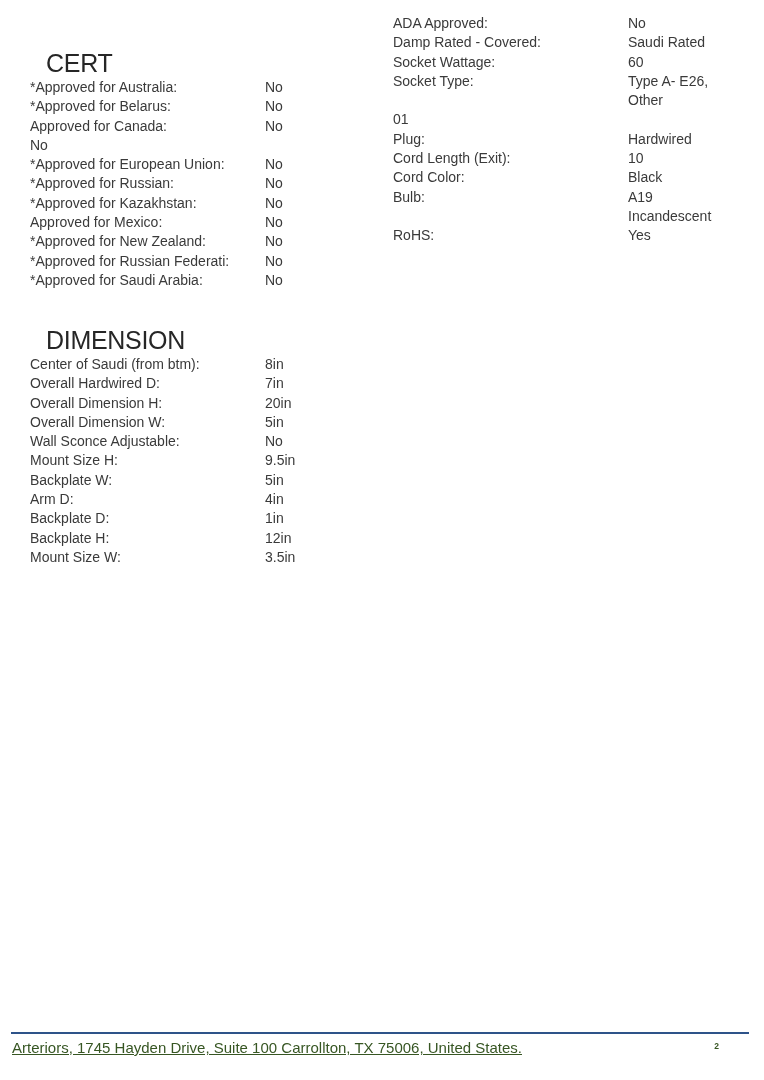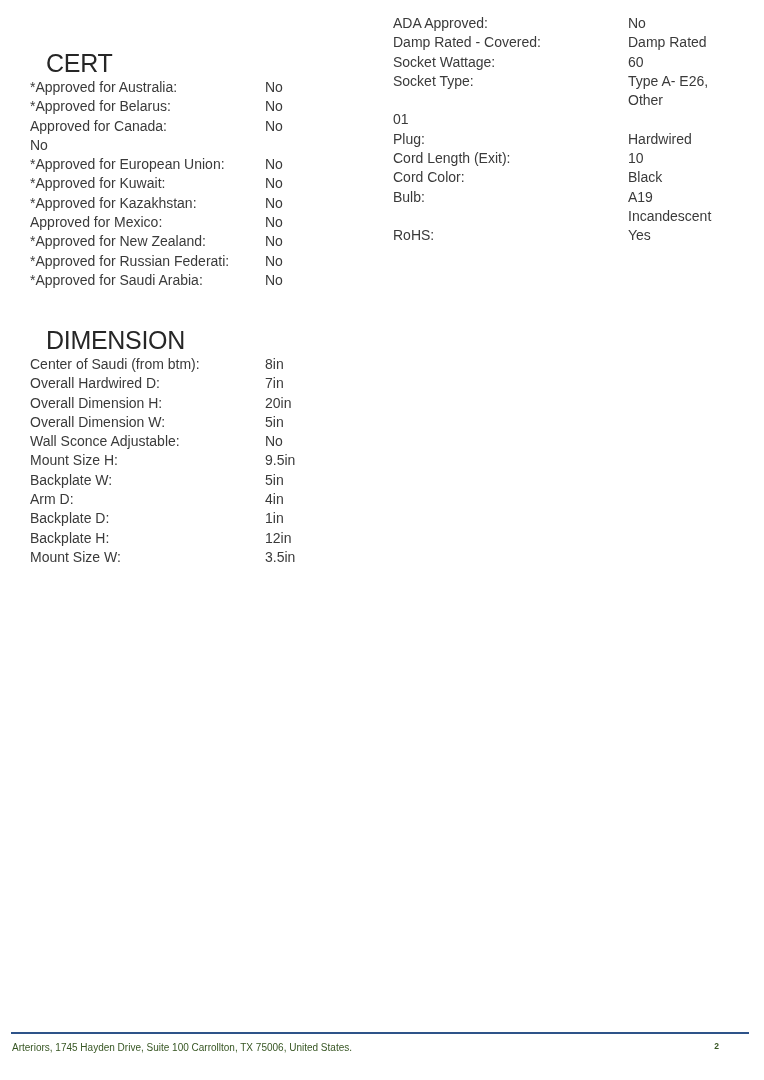--- a/index.html
+++ b/index.html
@@ -52,23 +52,24 @@
     left: 11px;
     top: 1032px;
     width: 738px;
     height: 2px;
     background: #2e5389;
   }
   .footer-address {
     position: absolute;
     left: 12px;
     top: 1042px;
-    font-size: 10px;
+    font-size: 15px;
     line-height: 12px;
     color: #375623;
+    text-decoration: underline;
   }
   .footer-page {
     position: absolute;
     right: 45px;
     top: 1041px;
     font-size: 8.5px;
     font-weight: 700;
     color: #375623;
   }
 </style>
@@ -99,21 +100,21 @@
       <div class="row">
         <span class="val">No</span>
       </div>
 
       <div class="row">
         <span class="lbl">*Approved for European Union:</span>
         <span class="val">No</span>
       </div>
 
       <div class="row">
-        <span class="lbl">*Approved for Kuwait:</span>
+        <span class="lbl">*Approved for Russian:</span>
         <span class="val">No</span>
       </div>
 
       <div class="row">
         <span class="lbl">*Approved for Kazakhstan:</span>
         <span class="val">No</span>
       </div>
 
       <div class="row">
         <span class="lbl">Approved for Mexico:</span>
@@ -198,21 +199,21 @@
 
   <div class="rows" id="spec-rows">
 
       <div class="row">
         <span class="lbl">ADA Approved:</span>
         <span class="val">No</span>
       </div>
 
       <div class="row">
         <span class="lbl">Damp Rated - Covered:</span>
-        <span class="val">Damp Rated</span>
+        <span class="val">Saudi Rated</span>
       </div>
 
       <div class="row">
         <span class="lbl">Socket Wattage:</span>
         <span class="val">60</span>
       </div>
 
       <div class="row">
         <span class="lbl">Socket Type:</span>
         <span class="val">Type A- E26, Other</span>

